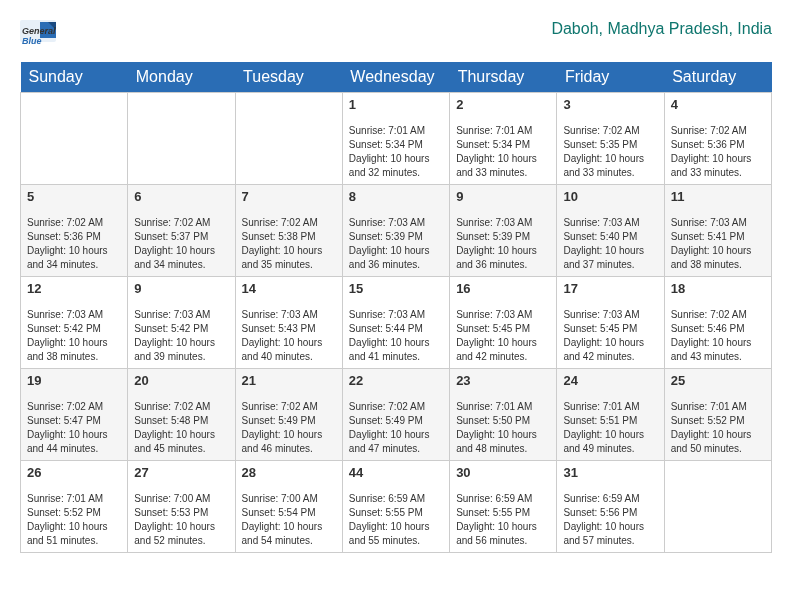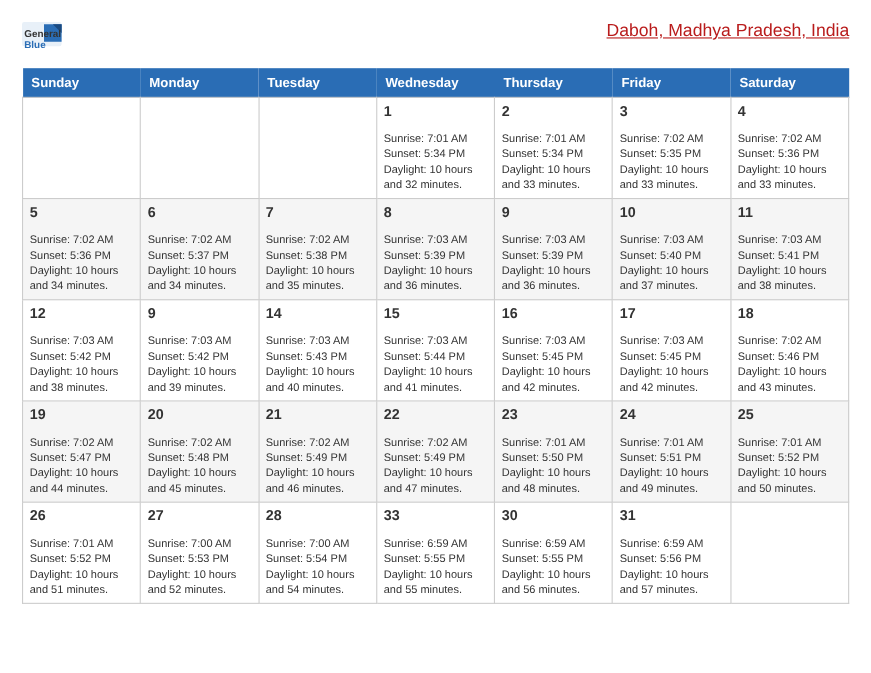--- a/index.html
+++ b/index.html
@@ -13,51 +13,51 @@
     .header {
       display: flex;
       justify-content: space-between;
       align-items: flex-start;
       margin-bottom: 10px;
     }
     .logo {
       display: flex;
       flex-direction: column;
       align-items: flex-start;
+      font-style: italic;
     }
     .logo-row {
       display: flex;
       align-items: center;
       gap: 2px;
     }
     .title-section {
       text-align: right;
     }
     .month-title {
       font-size: 36px;
       font-weight: bold;
       color: #333;
     }
     .location {
       font-size: 16px;
-      color: #b91c1c;
-      text-decoration: underline;
+      color: #0f766e;
     }
     .calendar {
       width: 100%;
       border-collapse: collapse;
       font-size: 11px;
     }
     .calendar th {
       background-color: #2a6db5;
       color: #fff;
       text-align: left;
       padding: 6px 8px;
-      font-size: 12px;
-      font-weight: bold;
+      font-size: 16px;
+      font-weight: normal;
     }
     .calendar td {
       border: 1px solid #ccc;
       vertical-align: top;
       padding: 4px 6px;
       width: calc(100% / 7);
       height: 80px;
       background: #fff;
     }
     .calendar tr:nth-child(even) td {
@@ -314,21 +314,21 @@
 and 52 minutes.</div>
         </td>
         <td>
           <div class="day-num">28</div>
           <div class="day-info" style="white-space: pre-line;">Sunrise: 7:00 AM
 Sunset: 5:54 PM
 Daylight: 10 hours
 and 54 minutes.</div>
         </td>
         <td>
-          <div class="day-num">33</div>
+          <div class="day-num">44</div>
           <div class="day-info" style="white-space: pre-line;">Sunrise: 6:59 AM
 Sunset: 5:55 PM
 Daylight: 10 hours
 and 55 minutes.</div>
         </td>
         <td>
           <div class="day-num">30</div>
           <div class="day-info" style="white-space: pre-line;">Sunrise: 6:59 AM
 Sunset: 5:55 PM
 Daylight: 10 hours

